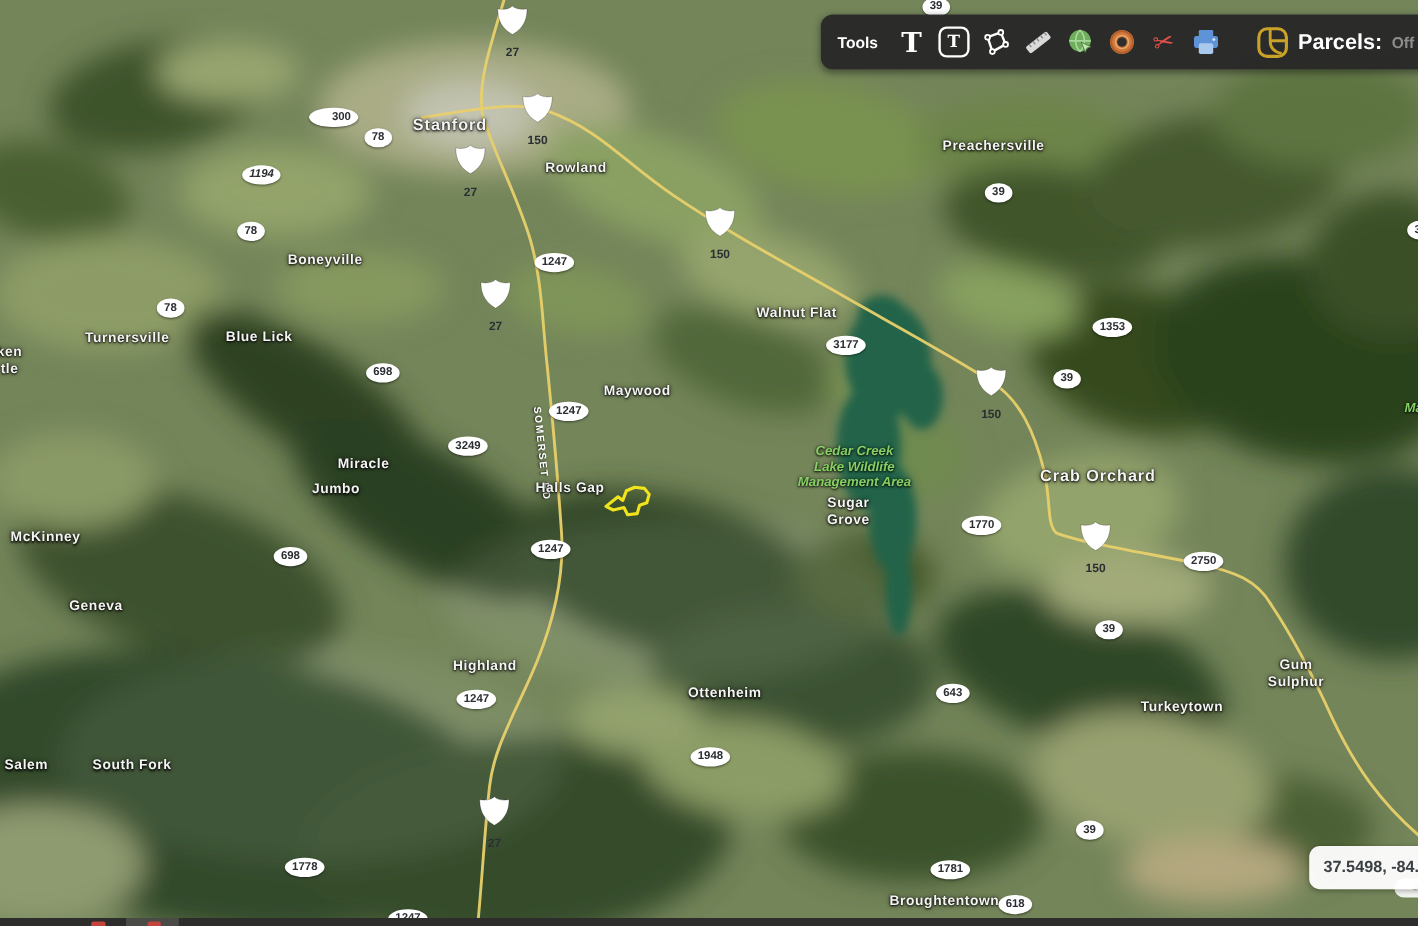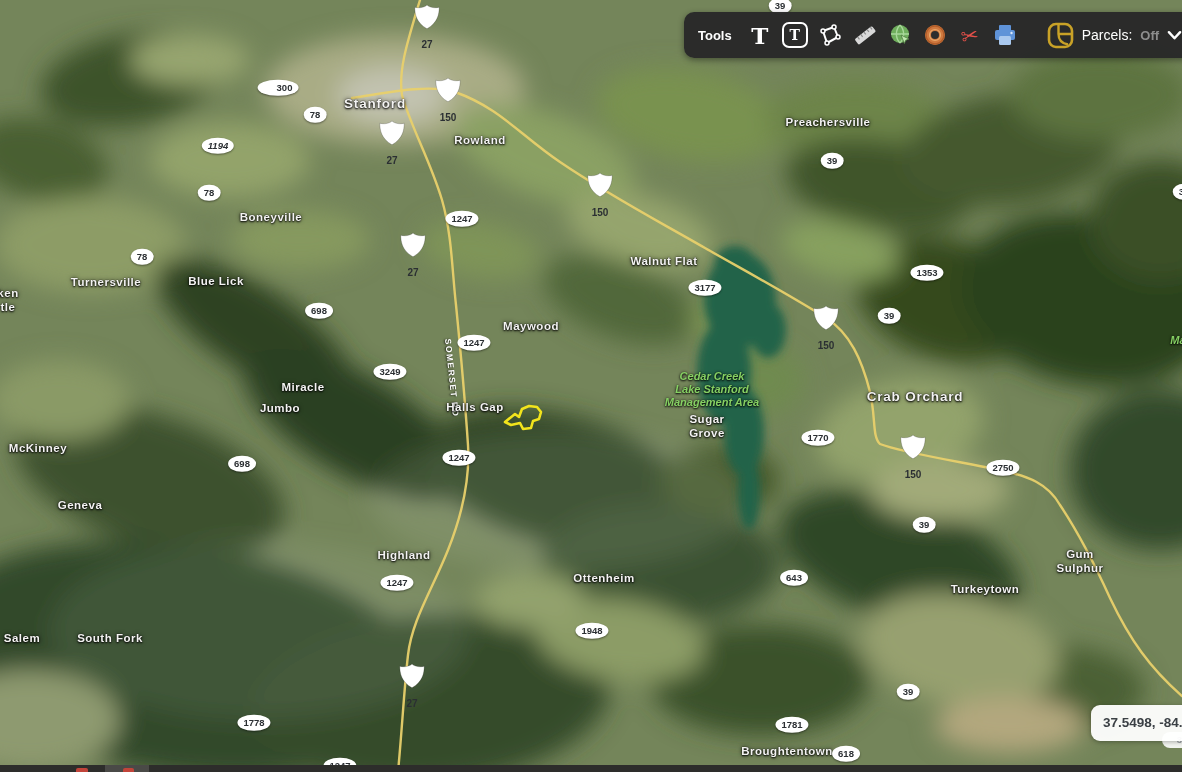--- a/index.html
+++ b/index.html
@@ -47,21 +47,21 @@
   .serif-t { font-family:"DejaVu Serif", serif; font-weight:bold; font-size:23px;
     color:#fff; line-height:1; }
   .boxed-t { width:26px; height:26px; border:2.5px solid #fff; border-radius:7px;
     display:flex; align-items:center; justify-content:center; }
   .boxed-t span { font-family:"DejaVu Serif", serif; font-weight:bold; font-size:14px;
     color:#fff; line-height:1; }
   .scissors-glyph { font-size:21px; color:#e4504a; line-height:1;
     transform:rotate(-12deg); }
   #parcels-group { display:flex; align-items:center; gap:8px; margin-left:20px;
     cursor:pointer; flex:none; }
-  #parcels-group .p-label { color:#fff; font-size:14px; font-weight:normal; }
+  #parcels-group .p-label { color:#fff; font-size:18px; font-weight:bold; }
   #parcels-group .p-value { color:#8d8d8d; font-size:13px; font-weight:bold; }
 
   
   #coord-badge { position:absolute; left:1162px; top:732px; z-index:21;
     background:rgba(255,255,255,.9); border-radius:8px; height:16px; width:40px;
     color:#9aa0a6; font-size:9.5px; font-weight:bold; text-align:center;
     line-height:16px; }
   #coord-box { position:absolute; left:1091px; top:705px; width:130px; height:36px;
     background:rgba(255,255,255,.95); border-radius:9px; z-index:22;
     color:#3b4045; font-size:13.5px; font-weight:bold; line-height:36px;
@@ -235,28 +235,28 @@
       </div>
       <div class="plabel village" style="left: 1080px; top: 562px;">
         <div>Gum</div>
         <div>Sulphur</div>
       </div>
       <div class="plabel village" style="left: 787px; top: 752px;">
         <div>Broughtentown</div>
       </div>
       <div class="alabel" style="left: 712px; top: 390px;">
         <div>Cedar Creek</div>
-        <div>Lake Stanford</div>
+        <div>Lake Wildlife</div>
         <div>Management Area</div>
       </div>
       <div class="alabel" style="left: 1178px; top: 341px;">
         <div>Ma</div>
       </div>
       <div class="oval" style="left: 780px; top: 6px;">39</div>
-      <div class="oval" style="left: 278px; top: 88px; padding-left: 19px;">300</div>
+      <div class="oval" style="left: 278px; top: 98px; padding-left: 19px;">300</div>
       <div class="oval" style="left: 315px; top: 115px;">78</div>
       <div class="oval" style="left: 218px; top: 146px; font-style: italic;">1194</div>
       <div class="oval" style="left: 832px; top: 161px;">39</div>
       <div class="oval" style="left: 209px; top: 193px;">78</div>
       <div class="oval" style="left: 1184px; top: 192px;">32</div>
       <div class="oval" style="left: 462px; top: 219px;">1247</div>
       <div class="oval" style="left: 142px; top: 257px;">78</div>
       <div class="oval" style="left: 927px; top: 273px;">1353</div>
       <div class="oval" style="left: 705px; top: 288px;">3177</div>
       <div class="oval" style="left: 319px; top: 311px;">698</div>

